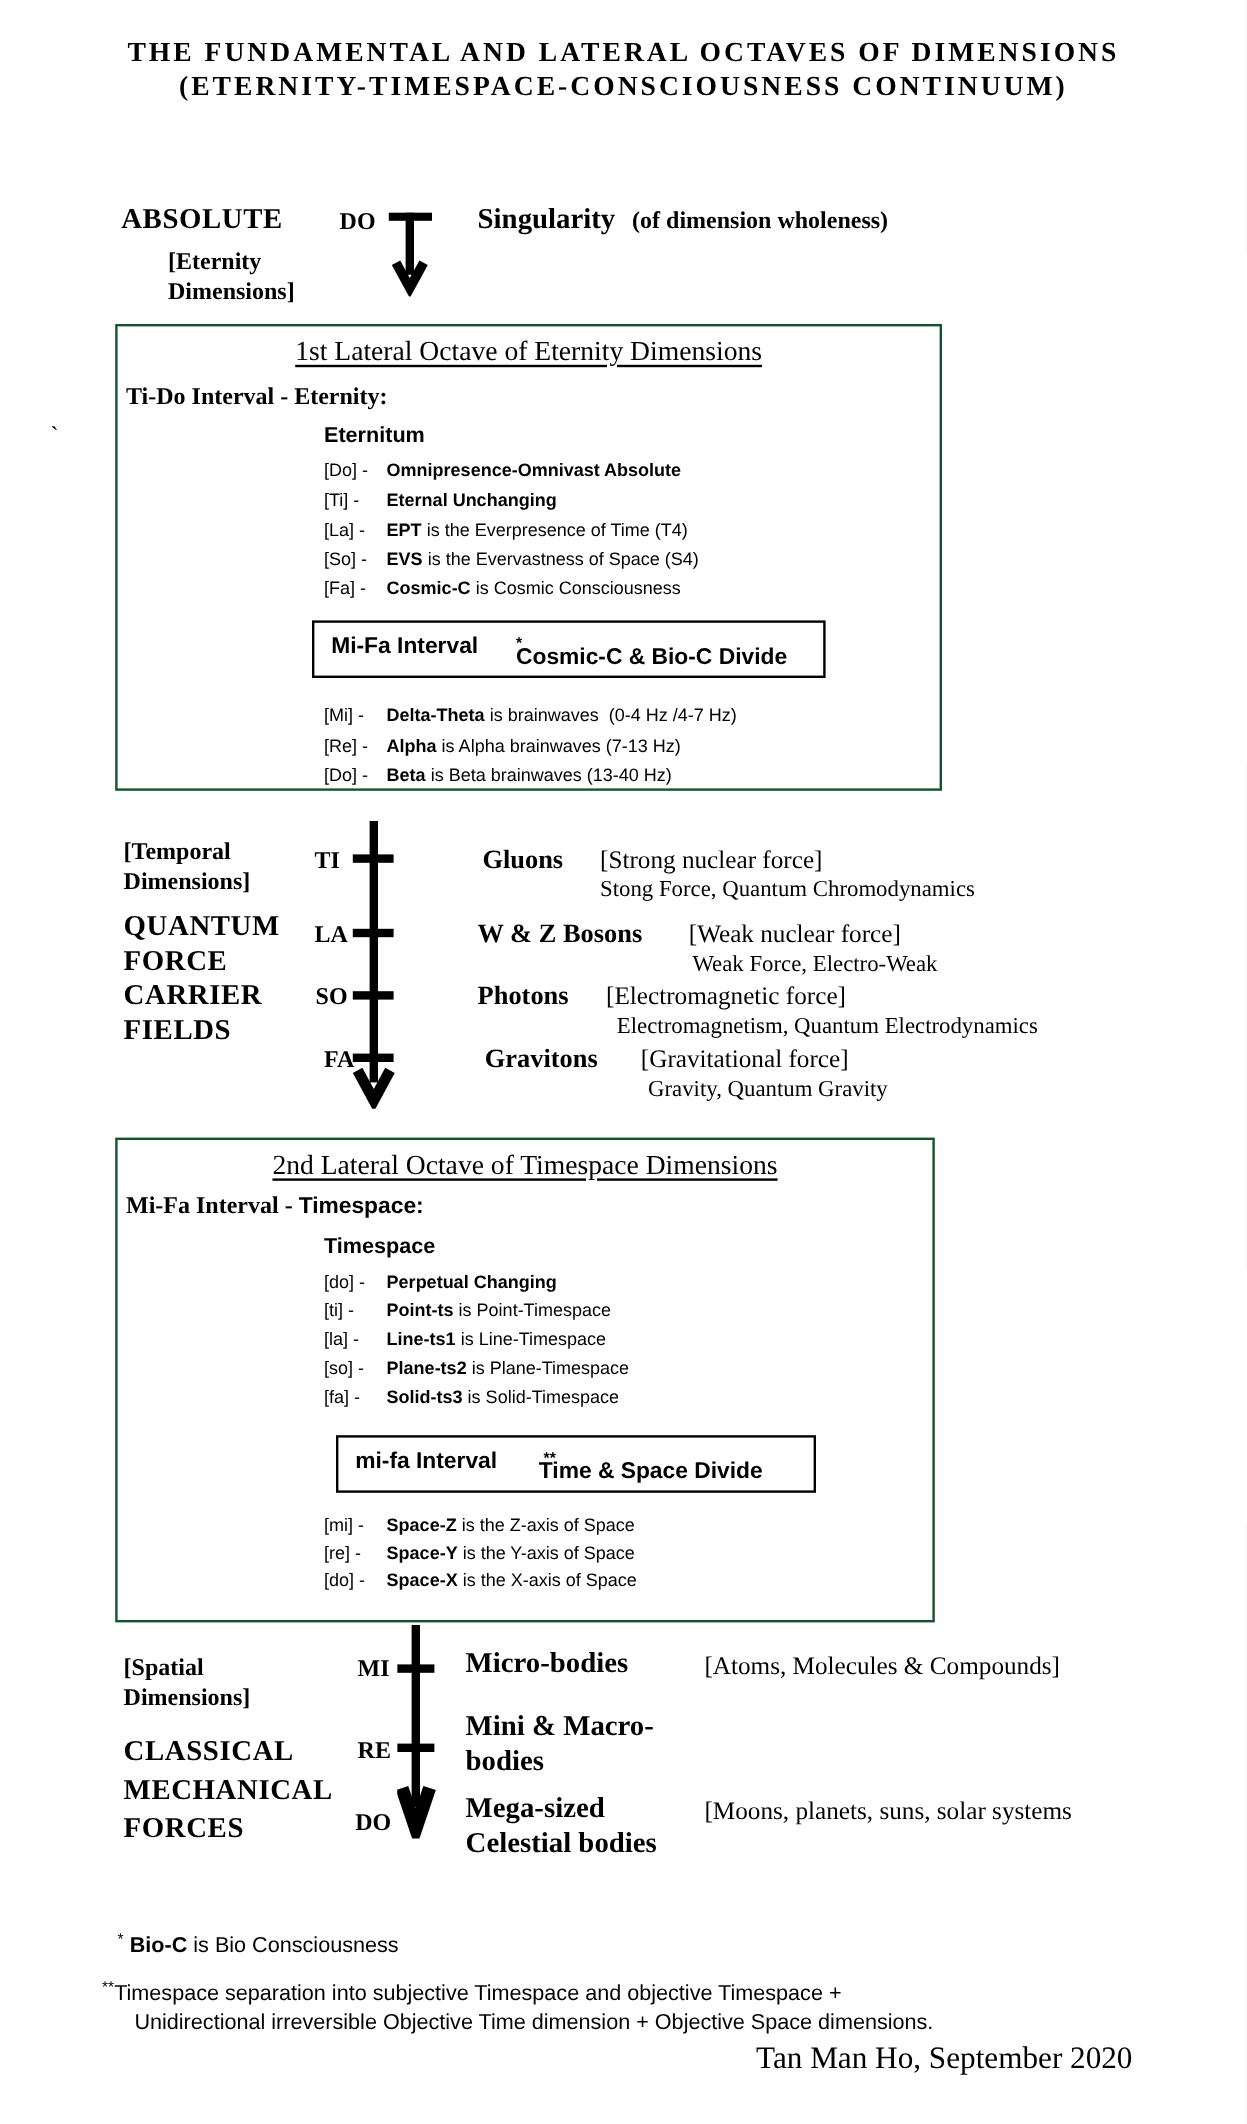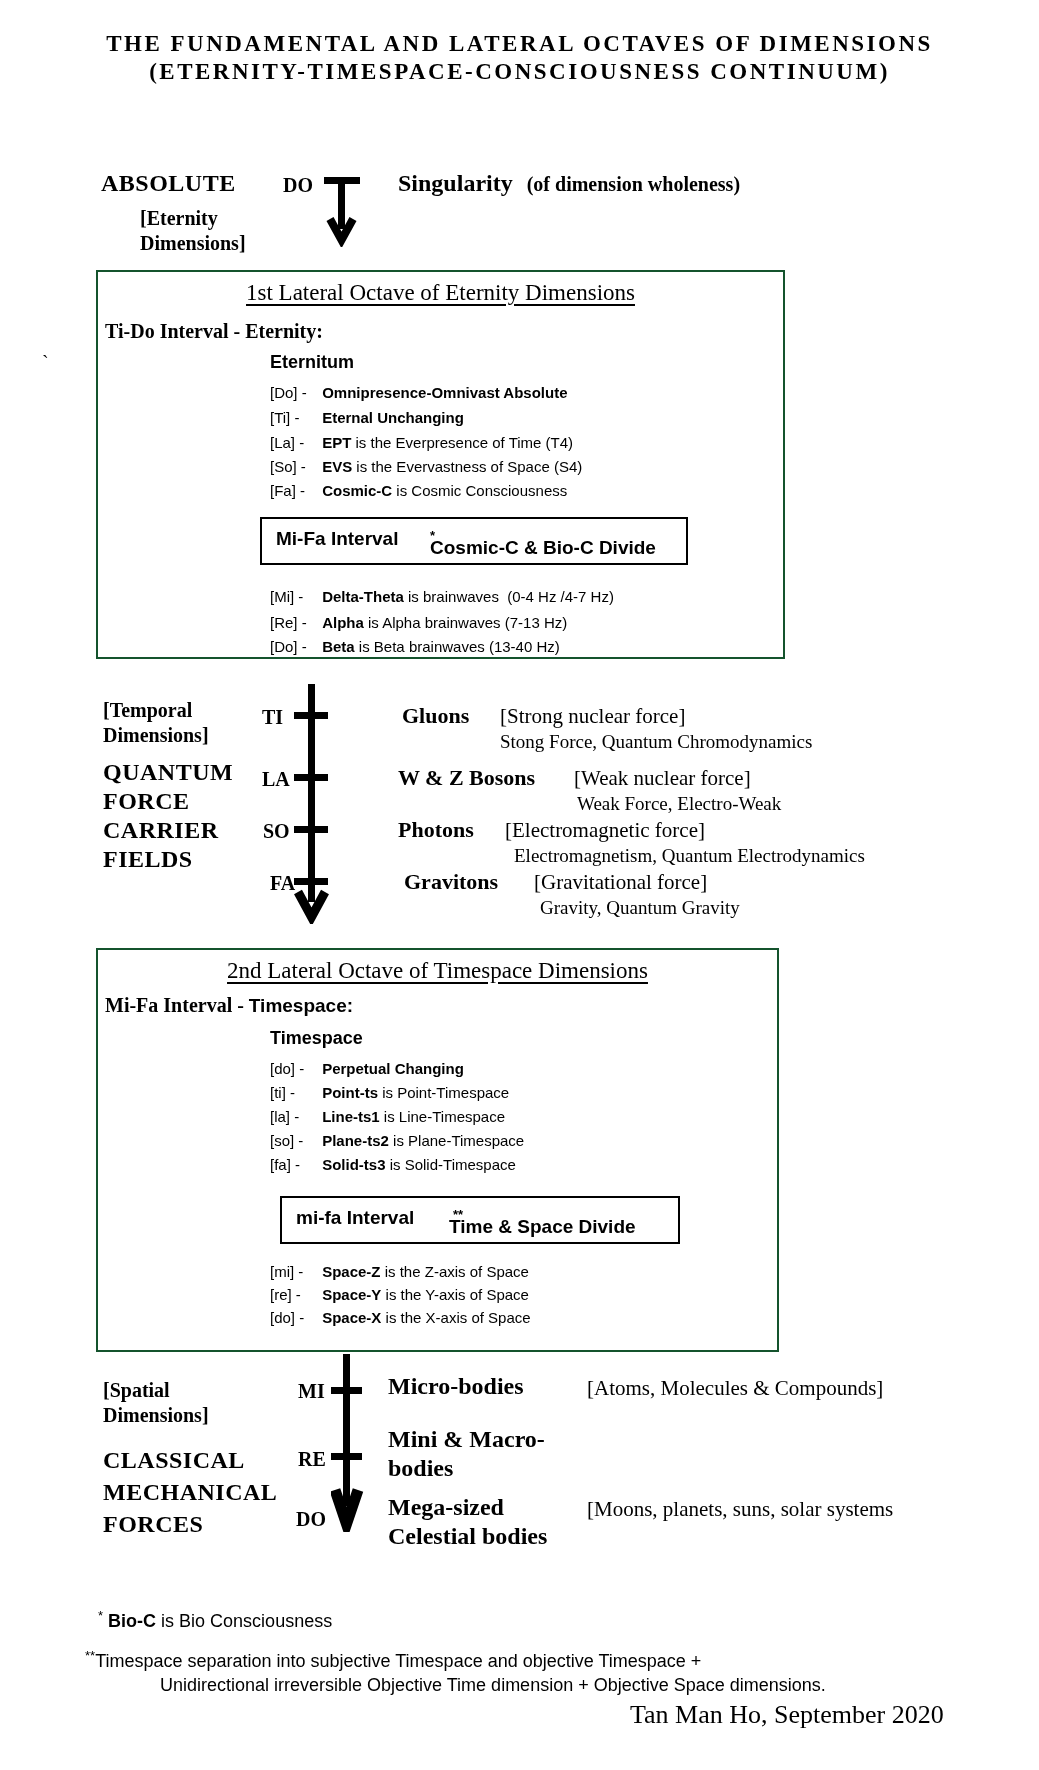--- a/index.html
+++ b/index.html
@@ -182,17 +182,17 @@
   <div class="abs crow" style="top:1493px;padding-left:388px;">
     <span class="cname bs" style="width:199px;"><span>Mega-sized</span><span>Celestial bodies</span></span><span class="cbracket sr"><span>[Moons, planets, suns, solar systems</span></span>
   </div>
 
   <div class="abs fnote ss" style="left:98px;top:1608px;">
     <sup>*</sup> <b>Bio-C</b><span> is Bio Consciousness</span>
   </div>
   <div class="abs fnote ss" style="left:85px;top:1648px;">
     <sup>**</sup><span>Timespace separation into subjective Timespace and objective Timespace +</span>
   </div>
-  <div class="abs fnote ss" style="left:112px;top:1675px;margin-left:48px;">Unidirectional irreversible Objective Time dimension + Objective Space dimensions.</div>
+  <div class="abs fnote ss" style="left:112px;top:1675px;">Unidirectional irreversible Objective Time dimension + Objective Space dimensions.</div>
 
   <div class="abs sr" style="left:630px;top:1700px;font-size:26px;white-space:nowrap;">Tan Man Ho, September 2020</div>
 
 </div>
 
 </body></html>

